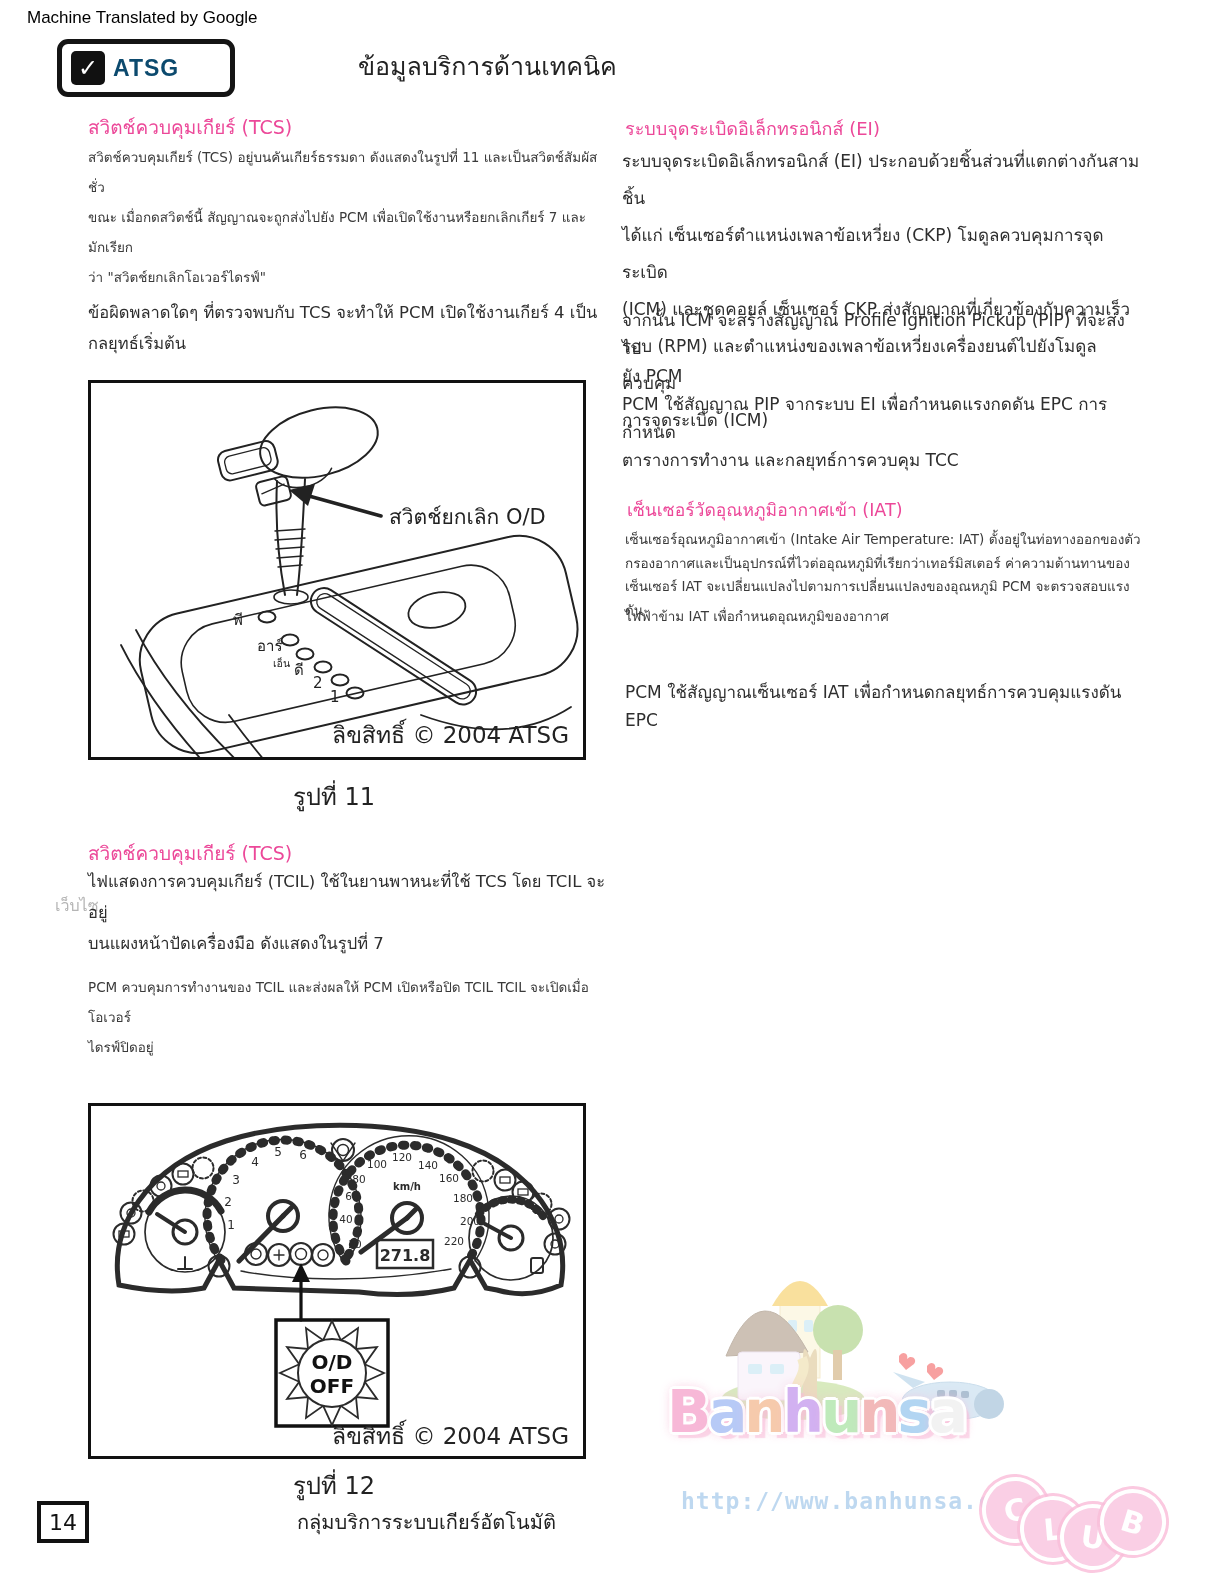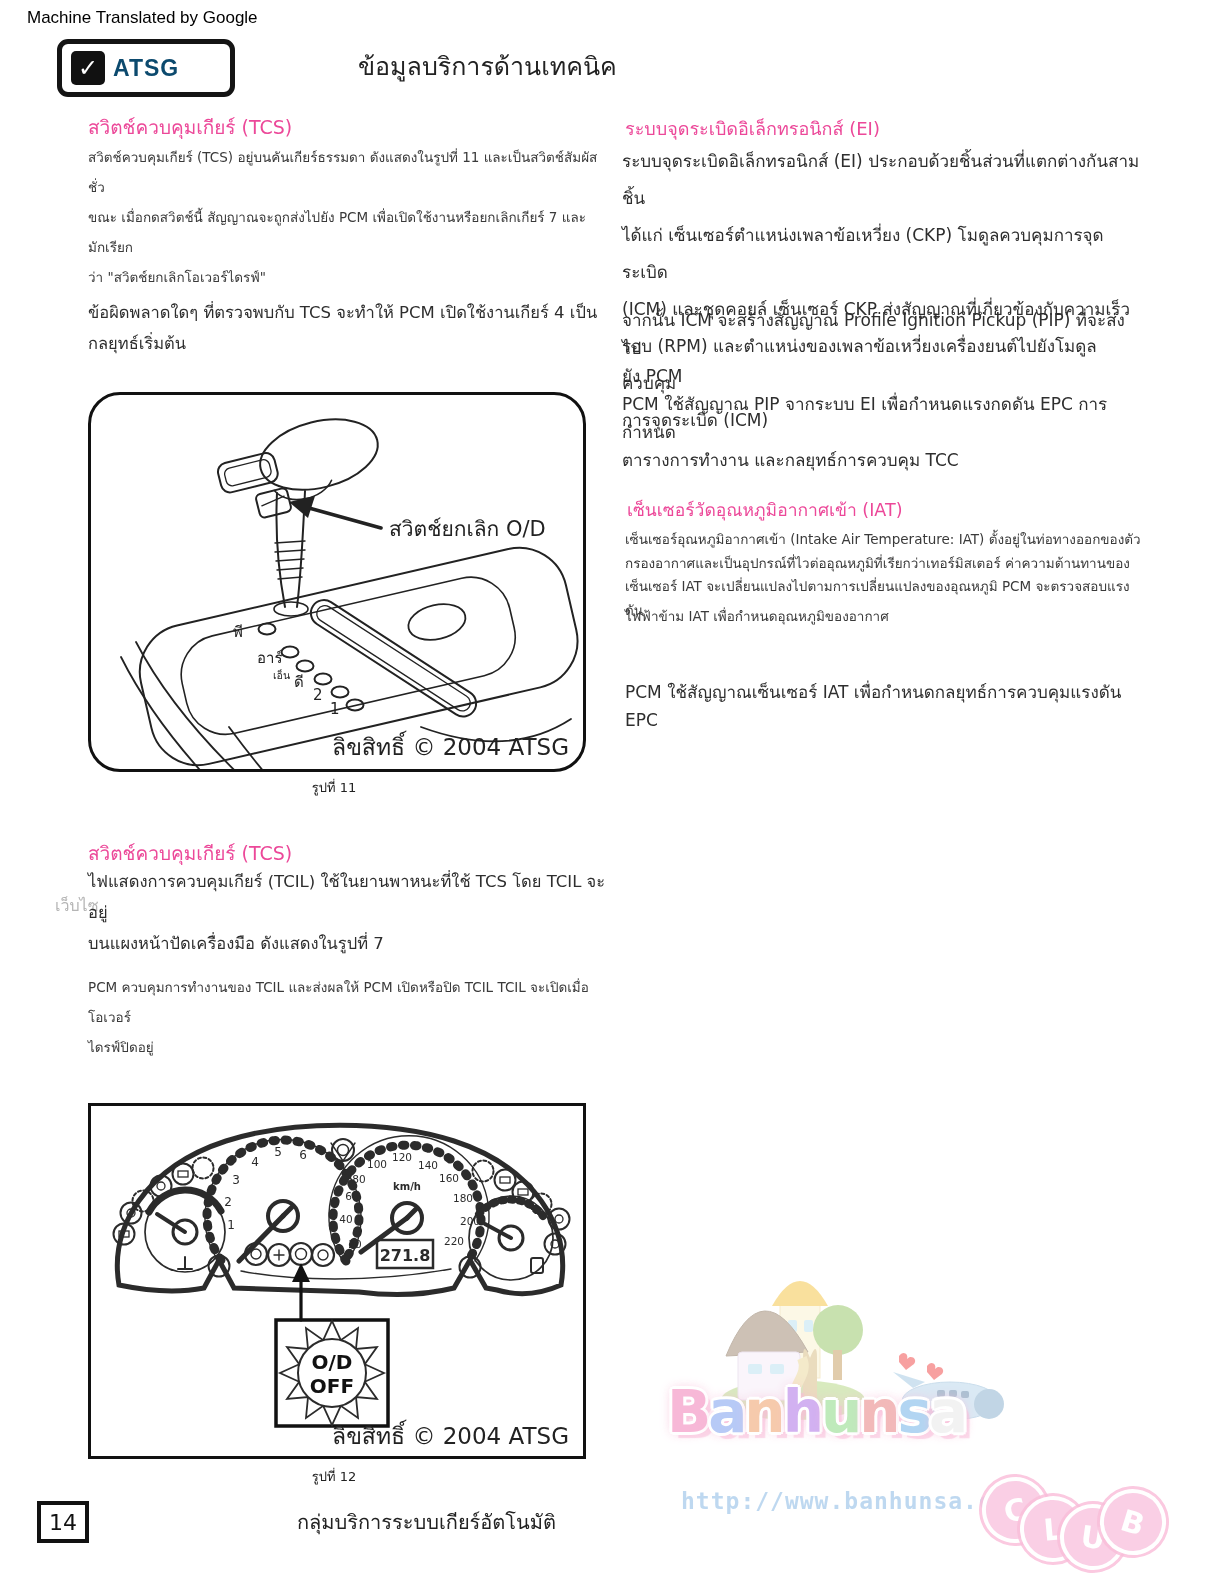--- a/index.html
+++ b/index.html
@@ -20,21 +20,21 @@
   .p-sm{font-size:13.5px;color:#3a3a3a;}
   .p-sm .line{line-height:30px;}
   .p-md{font-size:16.5px;color:#2e2e2e;}
   .p-md .line{line-height:31px;}
   .p-rt{font-size:17px;color:#2e2e2e;}
   .p-rt .line{line-height:37px;}
   .p-rt2 .line{line-height:28px;}
   .p-iat{font-size:13.5px;color:#3a3a3a;}
   .p-iat .line{line-height:23.5px;}
   .fig-frame{border:3px solid #111;background:#fff;}
-  .fig-caption{font-size:13px;color:#222;text-align:center;}
+  .fig-caption{font-size:24px;color:#222;text-align:center;}
   #watermark-frag{left:55px;top:893px;font-size:16px;color:#b5b5b5;z-index:0;}
   .over{z-index:2;}
   
   #page-num-box{left:37px;top:1501px;width:44px;height:34px;border:4px solid #111;display:flex;
                 align-items:center;justify-content:center;font-size:22px;color:#111;}
   #footer-group{left:297px;top:1506px;font-size:20px;color:#222;}
   
   #banhunsa{left:663px;top:1238px;width:540px;height:330px;opacity:.55;}
   #bh-brand{left:4px;top:140px;font-family:"DejaVu Sans",sans-serif;font-weight:800;font-size:58px;
             letter-spacing:-3px;white-space:nowrap;}
@@ -67,21 +67,21 @@
     <span class="line">สวิตช์ควบคุมเกียร์ (TCS) อยู่บนคันเกียร์ธรรมดา ดังแสดงในรูปที่ 11 และเป็นสวิตช์สัมผัสชั่ว</span>
     <span class="line">ขณะ เมื่อกดสวิตช์นี้ สัญญาณจะถูกส่งไปยัง PCM เพื่อเปิดใช้งานหรือยกเลิกเกียร์ 7 และมักเรียก</span>
     <span class="line">ว่า "สวิตช์ยกเลิกโอเวอร์ไดรฟ์"</span>
   </div>
 
   <div class="abs p-md" style="left:88px;top:297px;width:512px;">
     <span class="line">ข้อผิดพลาดใดๆ ที่ตรวจพบกับ TCS จะทำให้ PCM เปิดใช้งานเกียร์ 4 เป็น</span>
     <span class="line">กลยุทธ์เริ่มต้น</span>
   </div>
 
-  <div class="abs fig-frame" style="left:88px;top:392px;width:492px;height:374px;border-radius:32px;">
+  <div class="abs fig-frame" style="left:88px;top:380px;width:492px;height:374px;">
     <svg width="492" height="374" viewBox="0 0 492 374">
       <g fill="none" stroke="#222" stroke-width="2" stroke-linecap="round">
 
         <g transform="rotate(-13 260 255)">
           <rect x="48" y="192" width="436" height="142" rx="48"></rect>
           <rect x="88" y="210" width="336" height="100" rx="40" stroke-width="1.6"></rect>
           <ellipse cx="350" cy="247" rx="29" ry="17" stroke-width="1.8"></ellipse>
         </g>
 
         <path d="M 30,262 C 58,318 100,368 142,410" stroke-width="1.8"></path>

